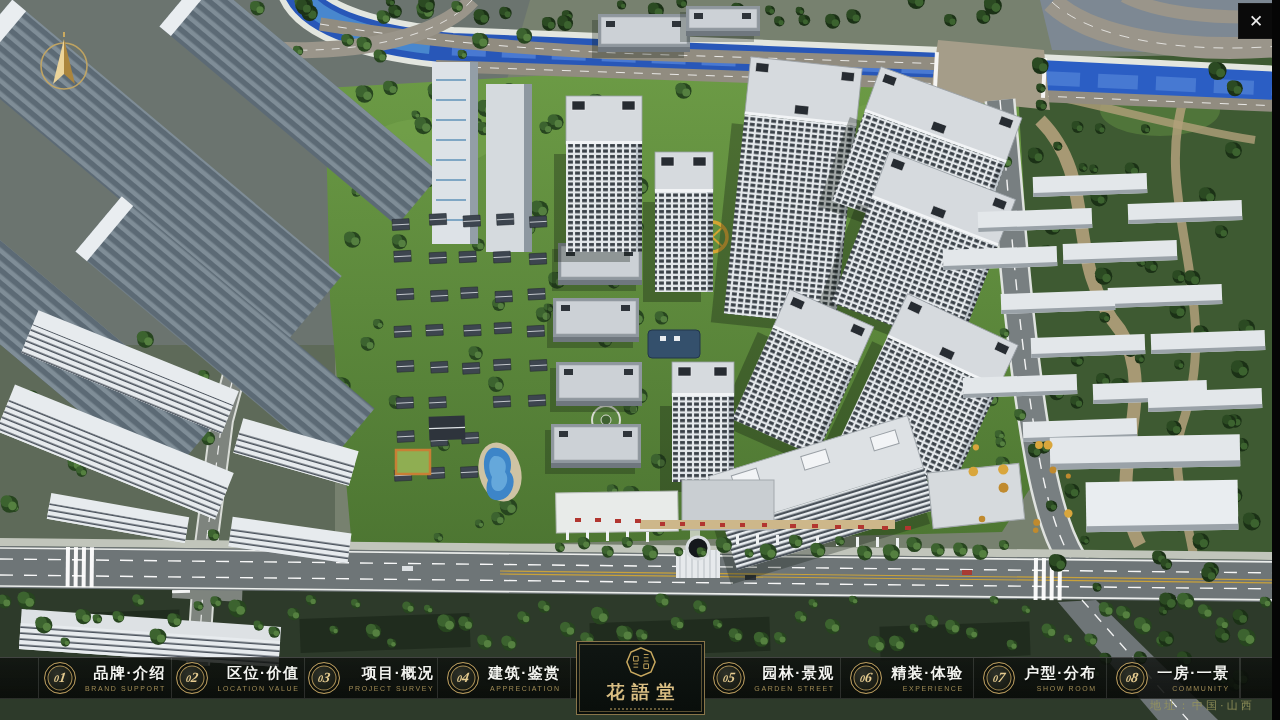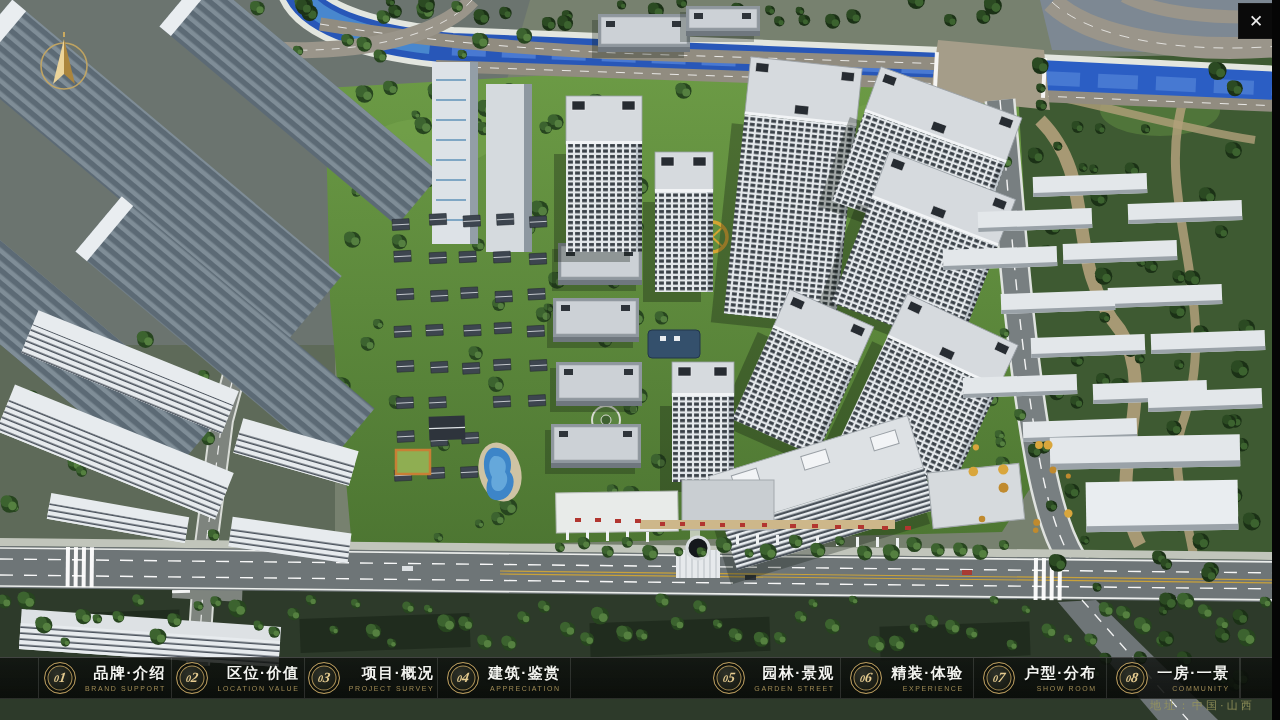--- a/index.html
+++ b/index.html
@@ -1091,17 +1091,30 @@
         </span>
       <span class="nav-text">
           <span class="zh">一房·一景</span>
           <span class="en">COMMUNITY</span>
         </span>
     </div>
 
     <div class="nav-pad right"></div>
   </div>
 
+  <div class="logo-box">
+    <svg width="32" height="32" viewBox="-17 -17 34 34">
+      <polygon points="0,-15 10.6,-10.6 15,0 10.6,10.6 0,15 -10.6,10.6 -15,0 -10.6,-10.6" fill="none" stroke="#c9a95f" stroke-width="1.6"></polygon>
+      <g stroke="#c9a95f" stroke-width="1" fill="none">
+        <path d="M-8,-6 h5 v5 h-5 z"></path>
+          <path d="M3,-8 h5 M3,-4.5 h5 M3,-1 h5"></path>
+        <path d="M-8,2 h5 M-8,5.5 h5"></path>
+          <path d="M3,2 h5 v5 h-5 z"></path>
+      </g>
+    </svg>
+    <div class="logo-title">花語堂</div>
+    <div class="logo-sub"></div>
+  </div>
 
   <div class="address">地址：中国·山西</div>
   <div class="close-btn">✕</div>
   <div class="edge-strip"></div>
 </div>
 
 </body></html>

